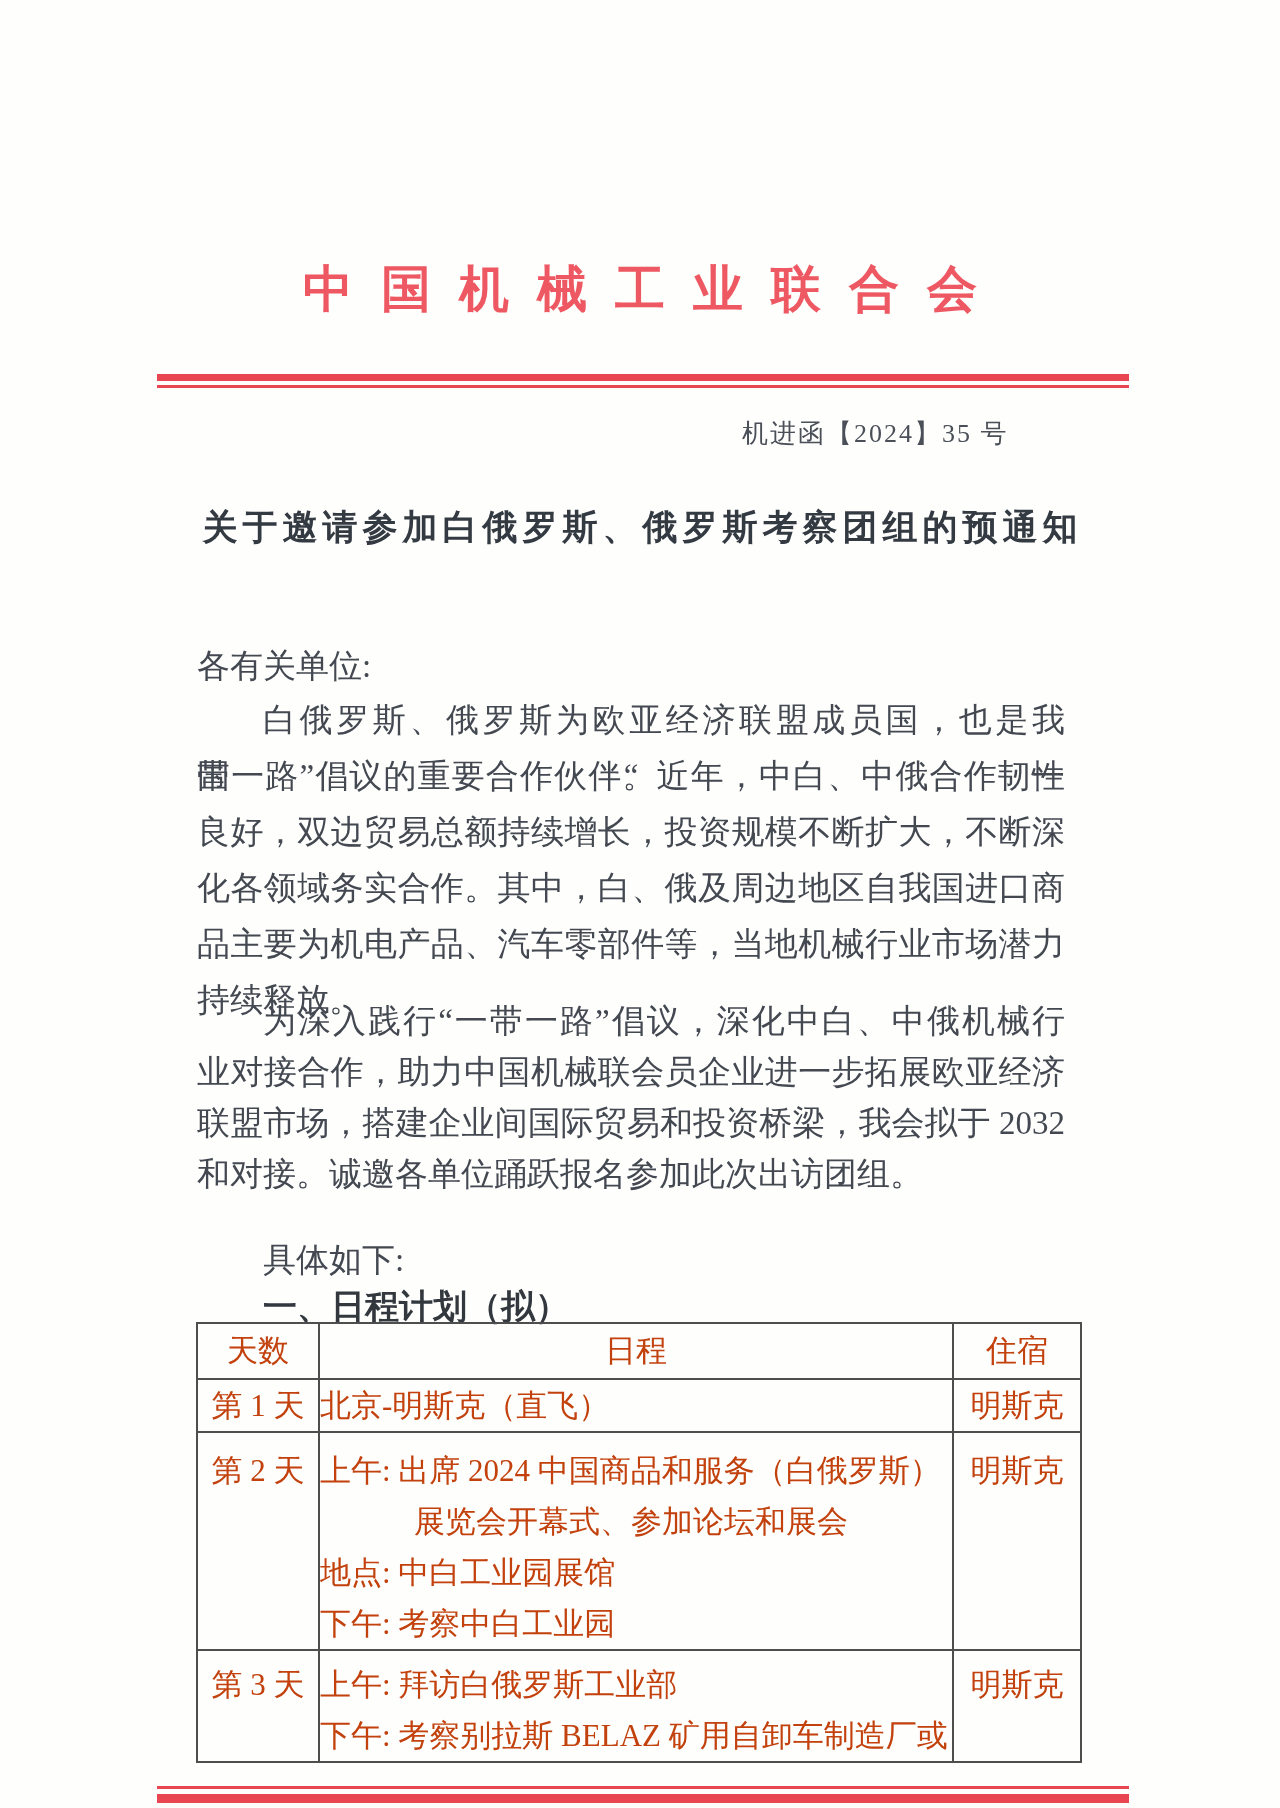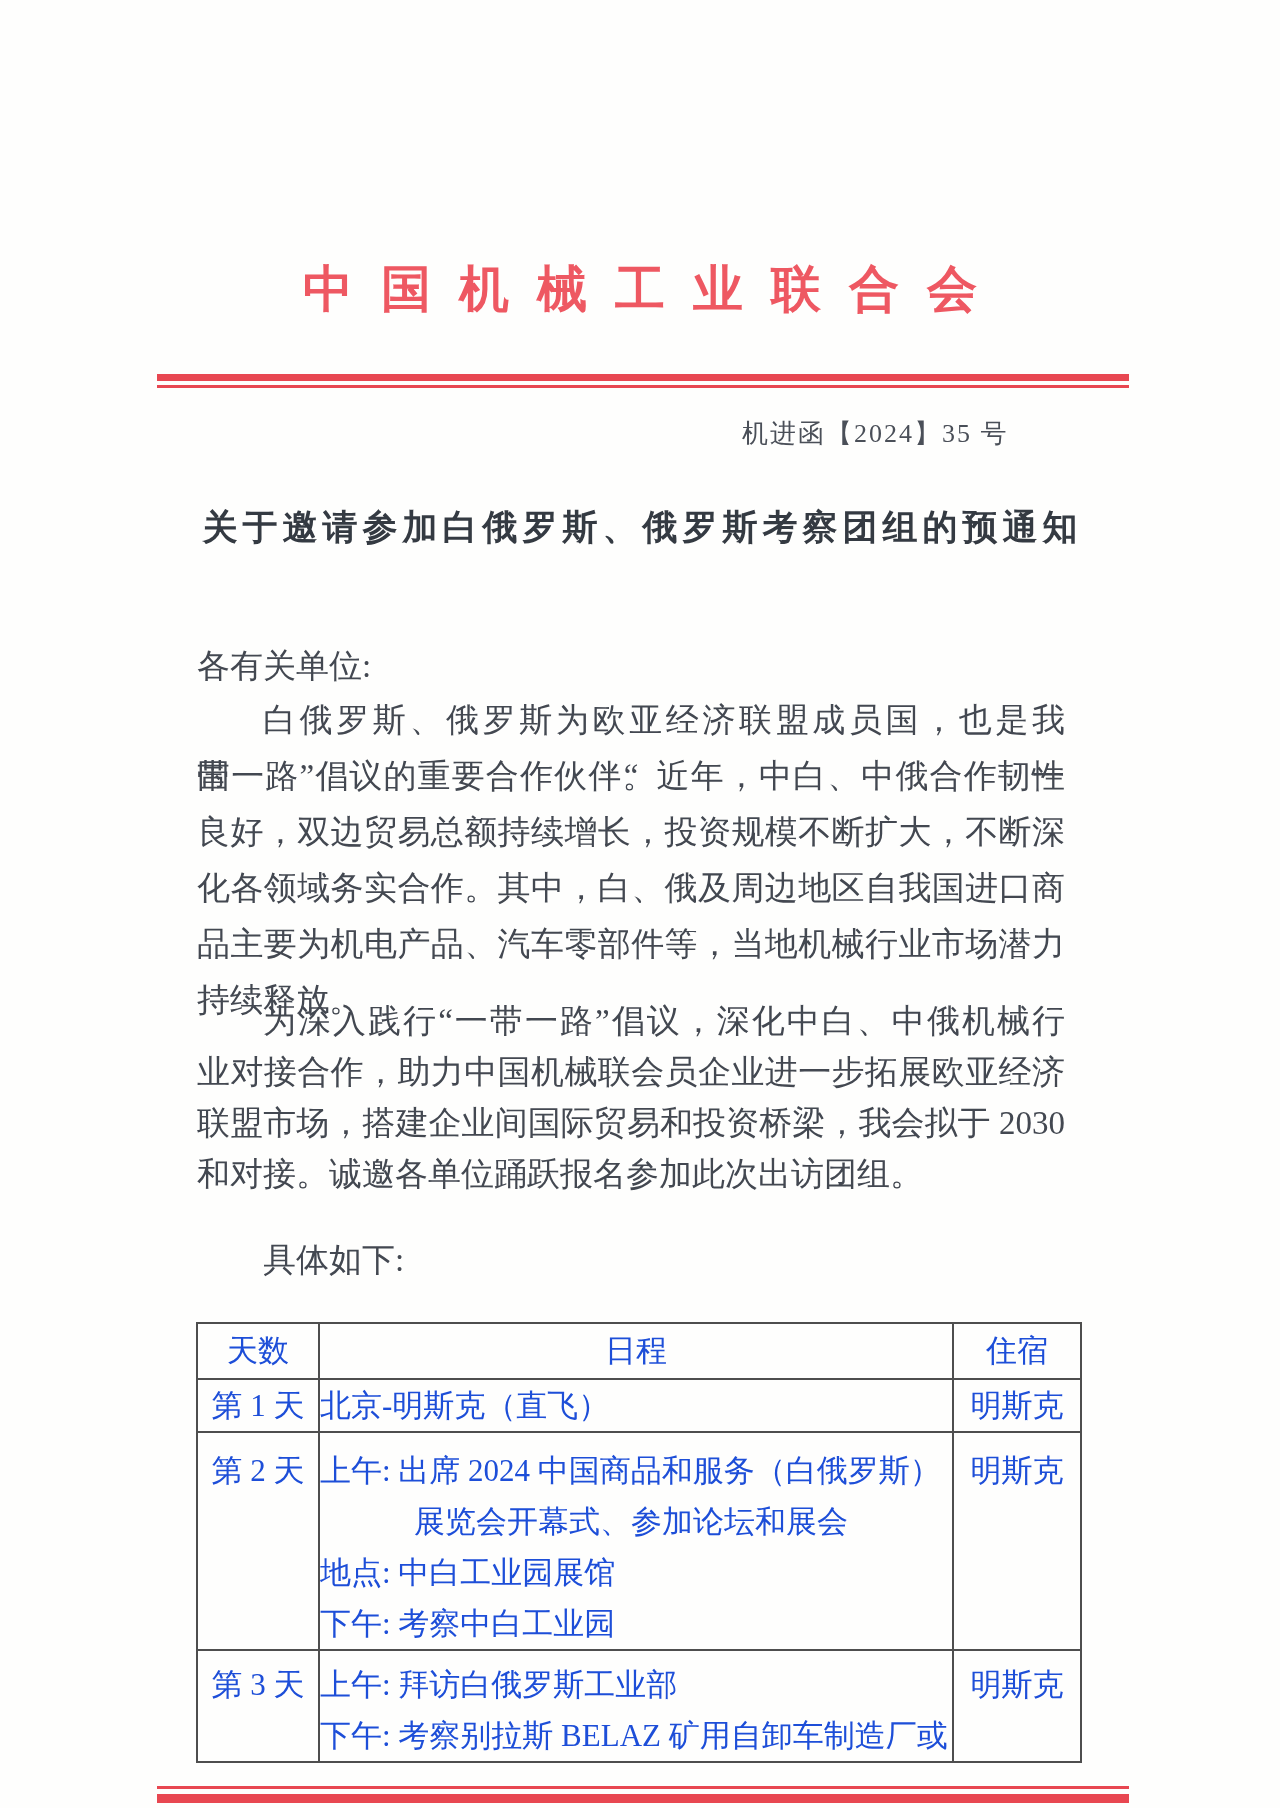--- a/index.html
+++ b/index.html
@@ -35,21 +35,21 @@
   .para2 { top:996px; }
   .para1 .line { height:56px; line-height:56px; }
   .para2 .line { height:51px; line-height:51px; }
   .line.j { text-align:justify; text-align-last:justify; }
   .line.ind { text-indent:66px; }
   .specifics { top:1238px; text-indent:66px; }
   .section-heading { top:1284px; text-indent:66px; font-size:34px; font-weight:bold; color:#33383f; }
   table.schedule {
     position:absolute; top:1322px; left:196px;
     border-collapse:collapse; table-layout:fixed; width:884px;
-    font-size:31px; color:#1d4ed8;
+    font-size:31px; color:#c2410c;
   }
   table.schedule th, table.schedule td {
     border:2px solid var(--c-table_border,#4e4e4e);
     font-weight:normal; padding:0; overflow:hidden;
   }
   tr.r-head { height:56px; }
   tr.r-1    { height:44px; }
   tr.r-2    { height:210px; }
   tr.r-3    { height:104px; }
   td.day, td.lodging, th { text-align:center; }
@@ -80,25 +80,26 @@
     <div class="line j">带一路”倡议的重要合作伙伴。近年，中白、中俄合作韧性</div>
     <div class="line j">良好，双边贸易总额持续增长，投资规模不断扩大，不断深</div>
     <div class="line j">化各领域务实合作。其中，白、俄及周边地区自我国进口商</div>
     <div class="line j">品主要为机电产品、汽车零部件等，当地机械行业市场潜力</div>
     <div class="line">持续释放。</div>
   </div>
 
   <div class="bodyblock para2">
     <div class="line j ind">为深入践行“一带一路”倡议，深化中白、中俄机械行</div>
     <div class="line j">业对接合作，助力中国机械联会员企业进一步拓展欧亚经济</div>
-    <div class="line j">联盟市场，搭建企业间国际贸易和投资桥梁，我会拟于 2030</div>
+    <div class="line j">联盟市场，搭建企业间国际贸易和投资桥梁，我会拟于 2032</div>
     <div class="line">和对接。诚邀各单位踊跃报名参加此次出访团组。</div>
   </div>
 
   <div class="bodyblock specifics">具体如下:</div>
+  <div class="bodyblock section-heading">一、日程计划（拟）</div>
 
   <table class="schedule">
     <colgroup>
       <col style="width:122px">
         <col style="width:634px">
         <col style="width:128px">
     </colgroup>
     <tbody>
         <tr class="r-head">
       <th>天数</th>

